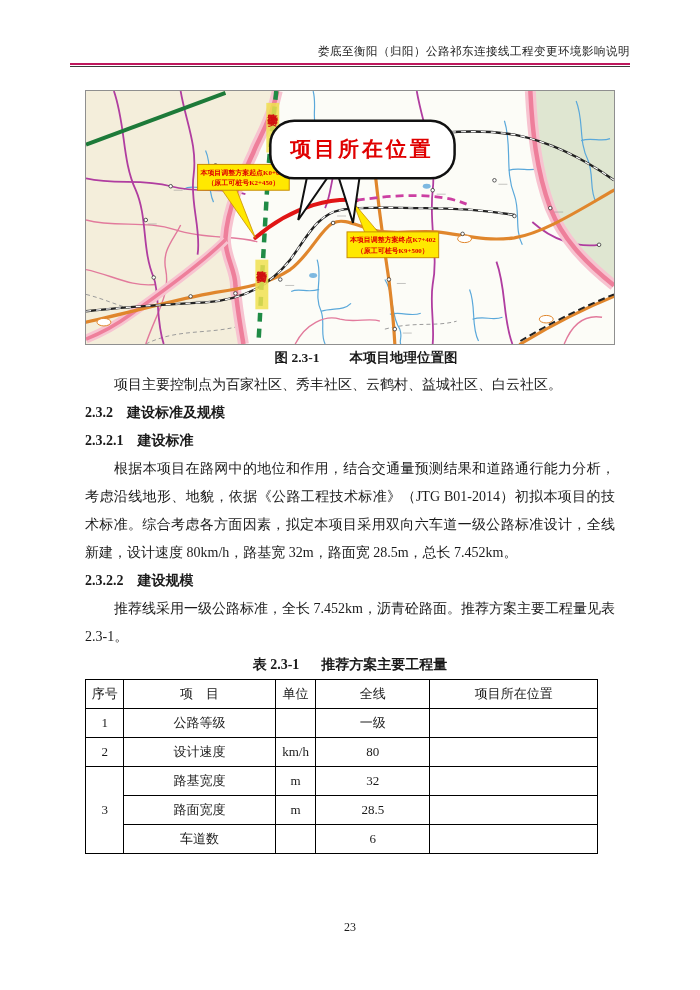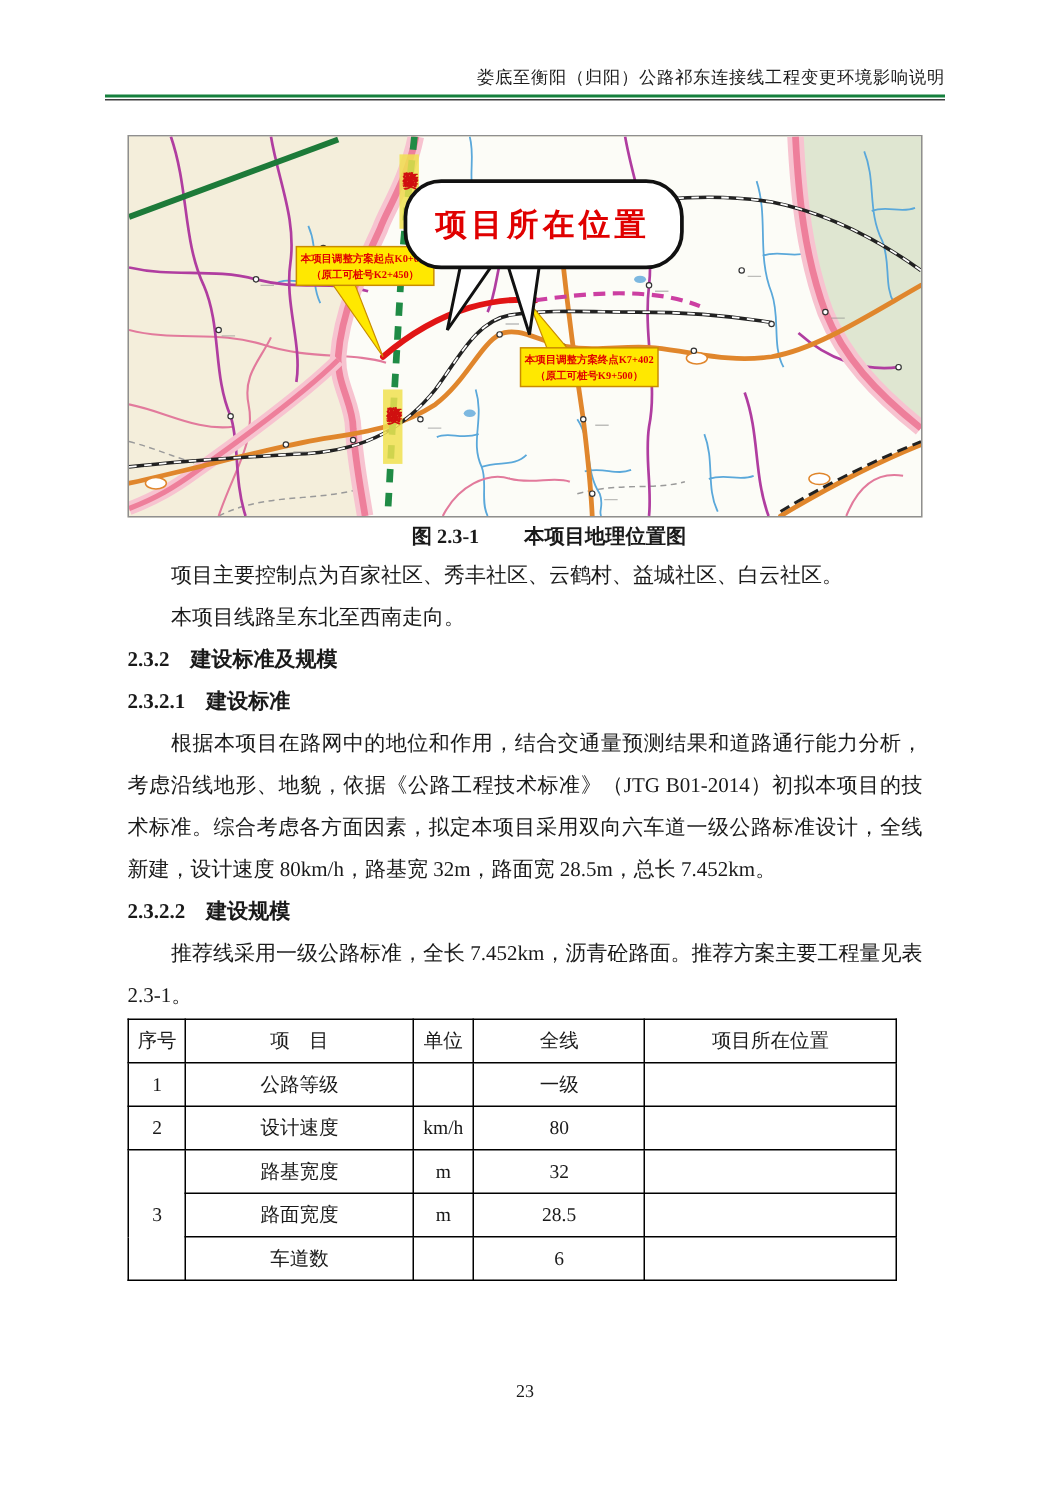--- a/index.html
+++ b/index.html
@@ -5,21 +5,21 @@
   html,body{margin:0;padding:0;background:#888;}
   .page{
     position:relative;width:700px;height:990px;background:#ffffff;
     font-family:"Liberation Serif", serif;color:#1a1a1a;overflow:hidden;
     margin:0 auto;
   }
   
   .header{
     position:absolute;top:44px;left:70px;right:70px;
     text-align:right;font-size:11.5px;letter-spacing:0.5px;
-    padding-bottom:4px;border-bottom:2px solid #15803d;
+    padding-bottom:4px;border-bottom:2px solid #be185d;
   }
   .header .thin-rule{
     position:absolute;left:0;right:0;bottom:-4px;height:1px;background:#3c3c3c;
   }
   
   .figure{
     position:absolute;top:90px;left:85px;width:530px;height:255px;
     border:1px solid #8f8f8f;box-sizing:border-box;background:#f4eedb;
   }
   .figure svg{display:block;width:100%;height:100%;}
@@ -197,27 +197,29 @@
       </g>
     </svg>
   </div>
 
   <div class="fig-caption">
     <span class="cap-label">图 2.3-1</span><span>本项目地理位置图</span>
   </div>
 
   <div class="content">
     <p class="indent">项目主要控制点为百家社区、秀丰社区、云鹤村、益城社区、白云社区。</p>
-    <p class="indent">本项目线路呈东北至西南走向。</p>
     <p class="h-bold">2.3.2　建设标准及规模</p>
     <p class="h-bold">2.3.2.1　建设标准</p>
     <p class="indent">根据本项目在路网中的地位和作用，结合交通量预测结果和道路通行能力分析，考虑沿线地形、地貌，依据《公路工程技术标准》（JTG B01-2014）初拟本项目的技术标准。综合考虑各方面因素，拟定本项目采用双向六车道一级公路标准设计，全线新建，设计速度 80km/h，路基宽 32m，路面宽 28.5m，总长 7.452km。</p>
     <p class="h-bold">2.3.2.2　建设规模</p>
     <p class="indent">推荐线采用一级公路标准，全长 7.452km，沥青砼路面。推荐方案主要工程量见表 2.3-1。</p>
 
+    <p class="tbl-caption">
+      <span class="cap-label">表 2.3-1</span><span>推荐方案主要工程量</span>
+    </p>
 
     <table class="works">
       <colgroup>
         <col class="col-no">
           <col class="col-item">
           <col class="col-unit">
           <col class="col-total">
           <col class="col-per">
       </colgroup>
       <tbody>

